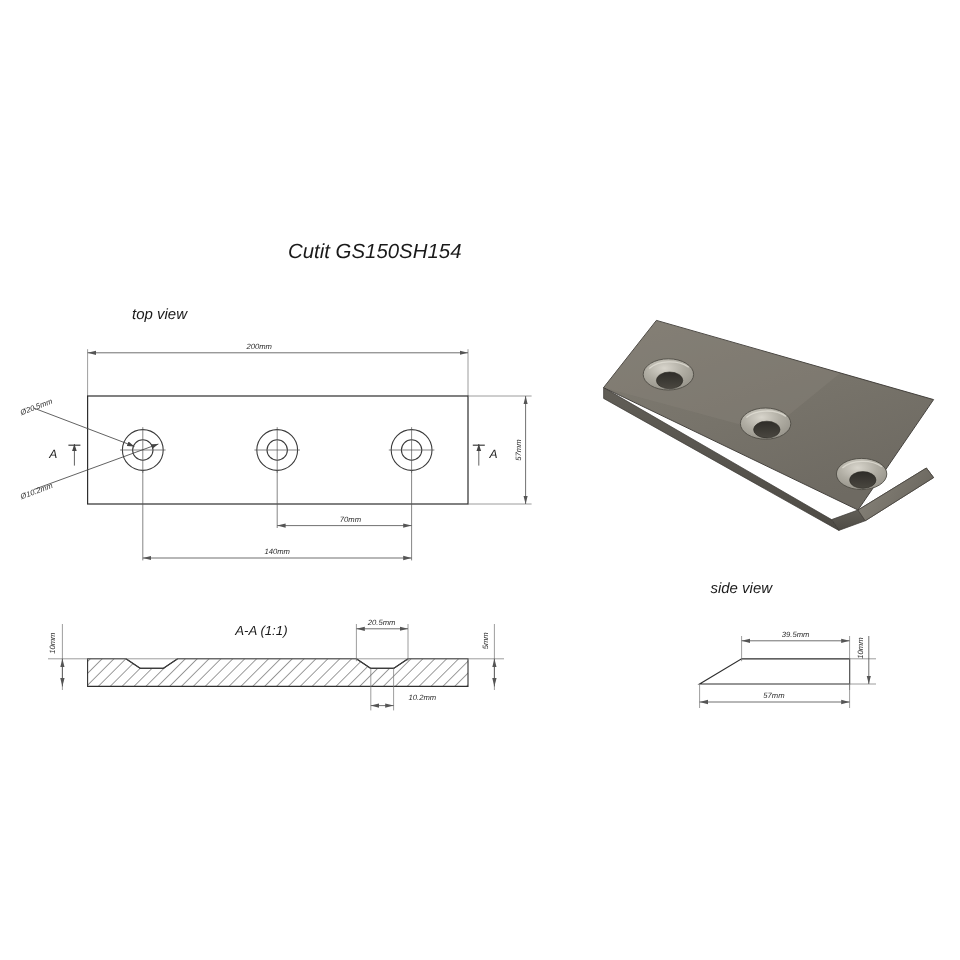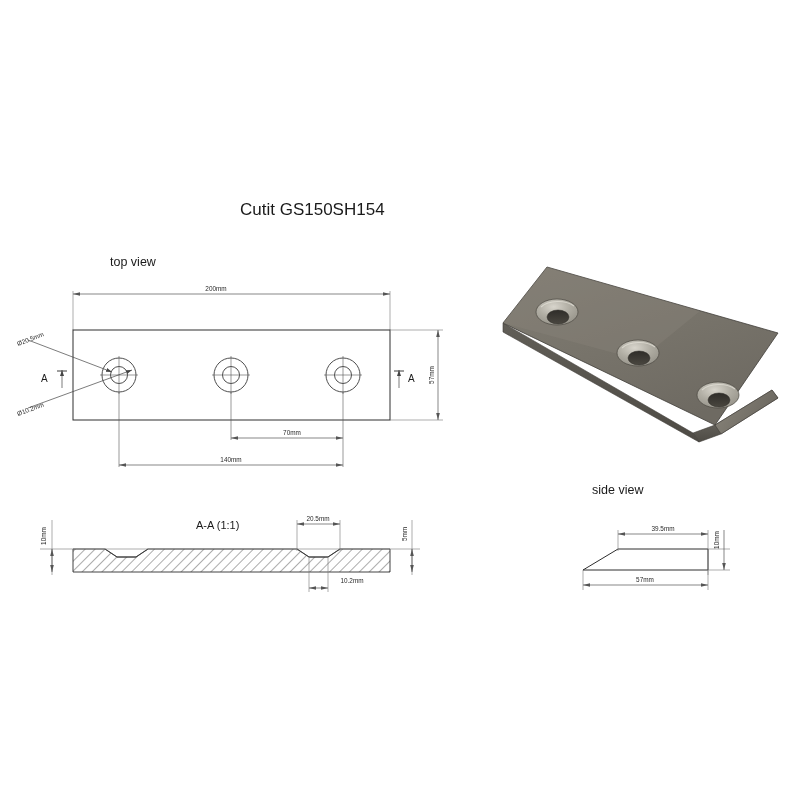--- a/index.html
+++ b/index.html
@@ -15,20 +15,21 @@
     overflow: hidden;
     font-family: "Liberation Sans", sans-serif;
     color: #1a1a1a;
   }
   #drawing-root {
     position: absolute;
     left: 0;
     top: 0;
     width: 800px;
     height: 800px;
+    font-style: italic;
   }
   svg.sheet {
     display: block;
     width: 800px;
     height: 800px;
   }
   text { font-family: "Liberation Sans", sans-serif; fill: #1a1a1a; }
   .title-text { font-size: 17px; }
   .viewlabel-text { font-size: 12.5px; }
   .dim-text { font-size: 6.4px; fill: #2a2a2a; }

